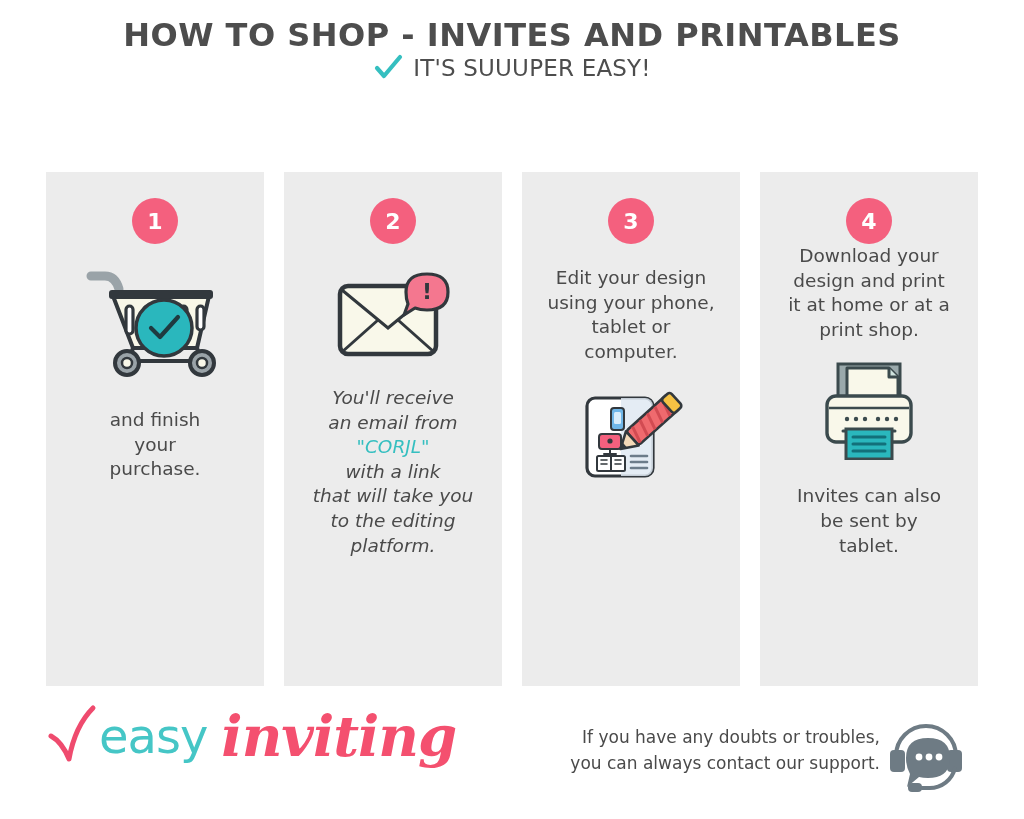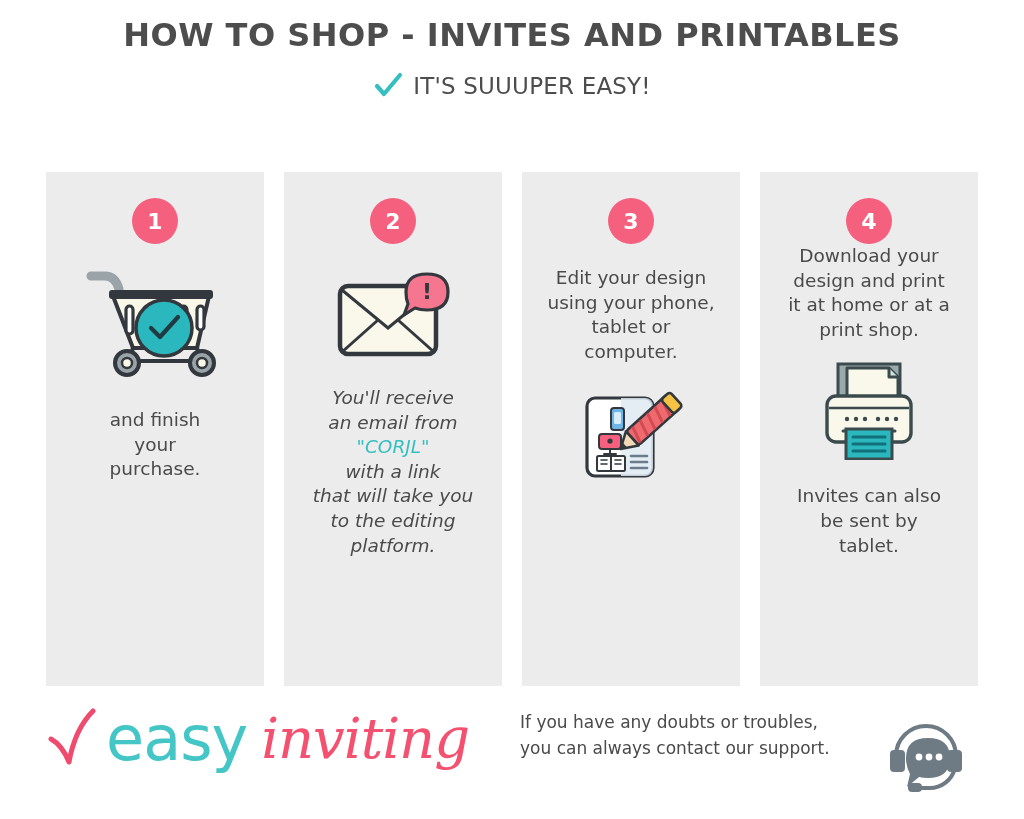--- a/index.html
+++ b/index.html
@@ -23,21 +23,20 @@
   .main-title {
     font-family: "DejaVu Sans", sans-serif;
     font-size: 32px;
     font-weight: bold;
     letter-spacing: 0.5px;
     color: #4d4d4d;
     margin: 0;
     line-height: 1.1;
   }
   .subtitle-row {
-    margin-top: 18px;
     display: flex;
     align-items: center;
     justify-content: center;
     gap: 10px;
   }
   .check-mark-svg {
     display: block;
   }
   .subtitle-text {
     font-family: "DejaVu Sans", sans-serif;
@@ -128,23 +127,23 @@
   .logo {
     position: absolute;
     left: 46px;
     top: 12px;
     display: flex;
     align-items: center;
   }
   .support {
     position: absolute;
     left: 520px;
-    top: 19px;
+    top: 34px;
     width: 360px;
-    text-align: left;
+    text-align: right;
     font-family: "DejaVu Sans", sans-serif;
     font-size: 17px;
     line-height: 1.55;
     color: #4a4a4a;
     white-space: pre-line;
   }
   .support-icon {
     position: absolute;
     left: 884px;
     top: 18px;
@@ -317,22 +316,22 @@
 </div>
 
 <div class="footer">
 
   <div class="logo">
     <span>
       <svg width="52" height="64" viewBox="0 0 52 64">
         <path d="M5 34 Q16 40 23 57 Q29 24 47 6" fill="none" stroke="#ef4b6e" stroke-width="5" stroke-linecap="round" stroke-linejoin="round"></path>
       </svg>
     </span>
-    <span style="font-family:'DejaVu Sans',sans-serif;font-size:62px;color:#45c6c6;letter-spacing:-1px;margin-left:8px;">easy</span>
-    <span style="font-family:'DejaVu Serif',serif;font-style:italic;font-weight:normal;font-size:56px;color:#f4506f;margin-left:14px;letter-spacing:-1px;">inviting</span>
+    <span style="font-family:'DejaVu Sans',sans-serif;font-size:48px;color:#45c6c6;letter-spacing:-1px;margin-left:1px;">easy</span>
+    <span style="font-family:'DejaVu Serif',serif;font-style:italic;font-weight:bold;font-size:56px;color:#f4506f;margin-left:14px;letter-spacing:-1px;">inviting</span>
   </div>
 
   <div class="support">If you have any doubts or troubles,
 you can always contact our support.</div>
 
   <div class="support-icon">
     <svg width="84" height="84" viewBox="0 0 84 84">
 
       <path d="M12 48 A30 30 0 0 1 72 48" fill="none" stroke="#6e7b84" stroke-width="4"></path>
 

